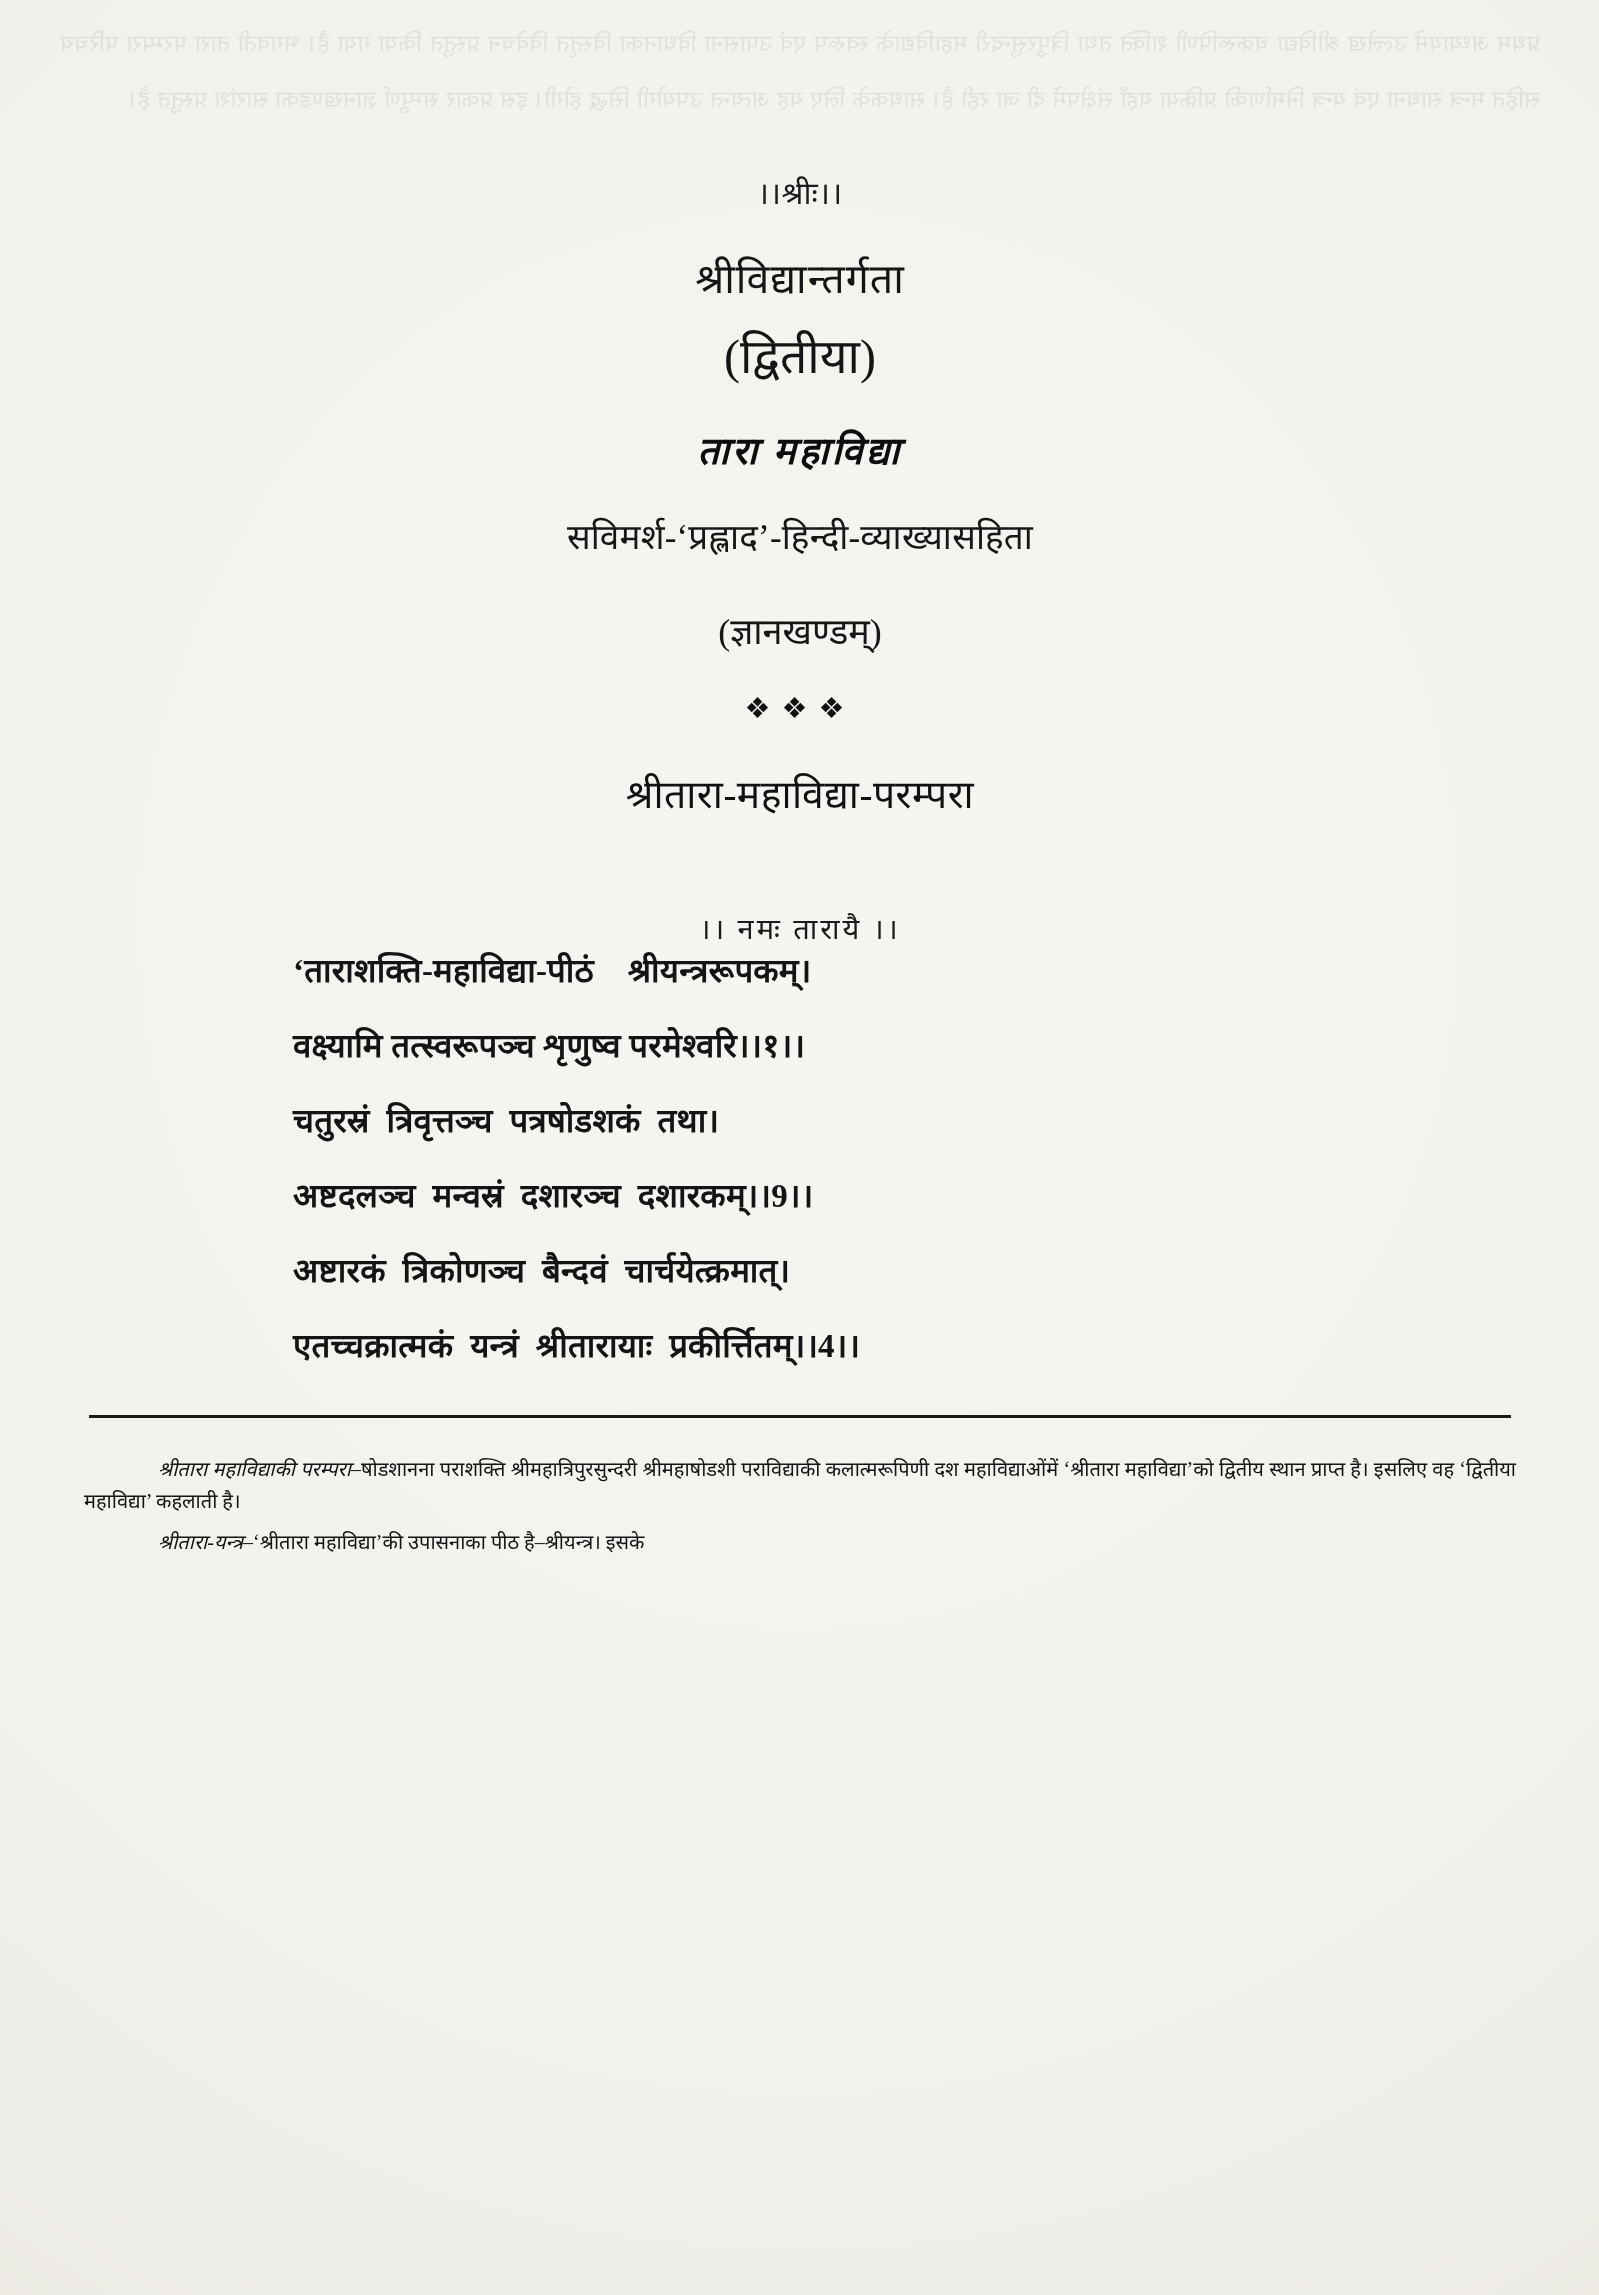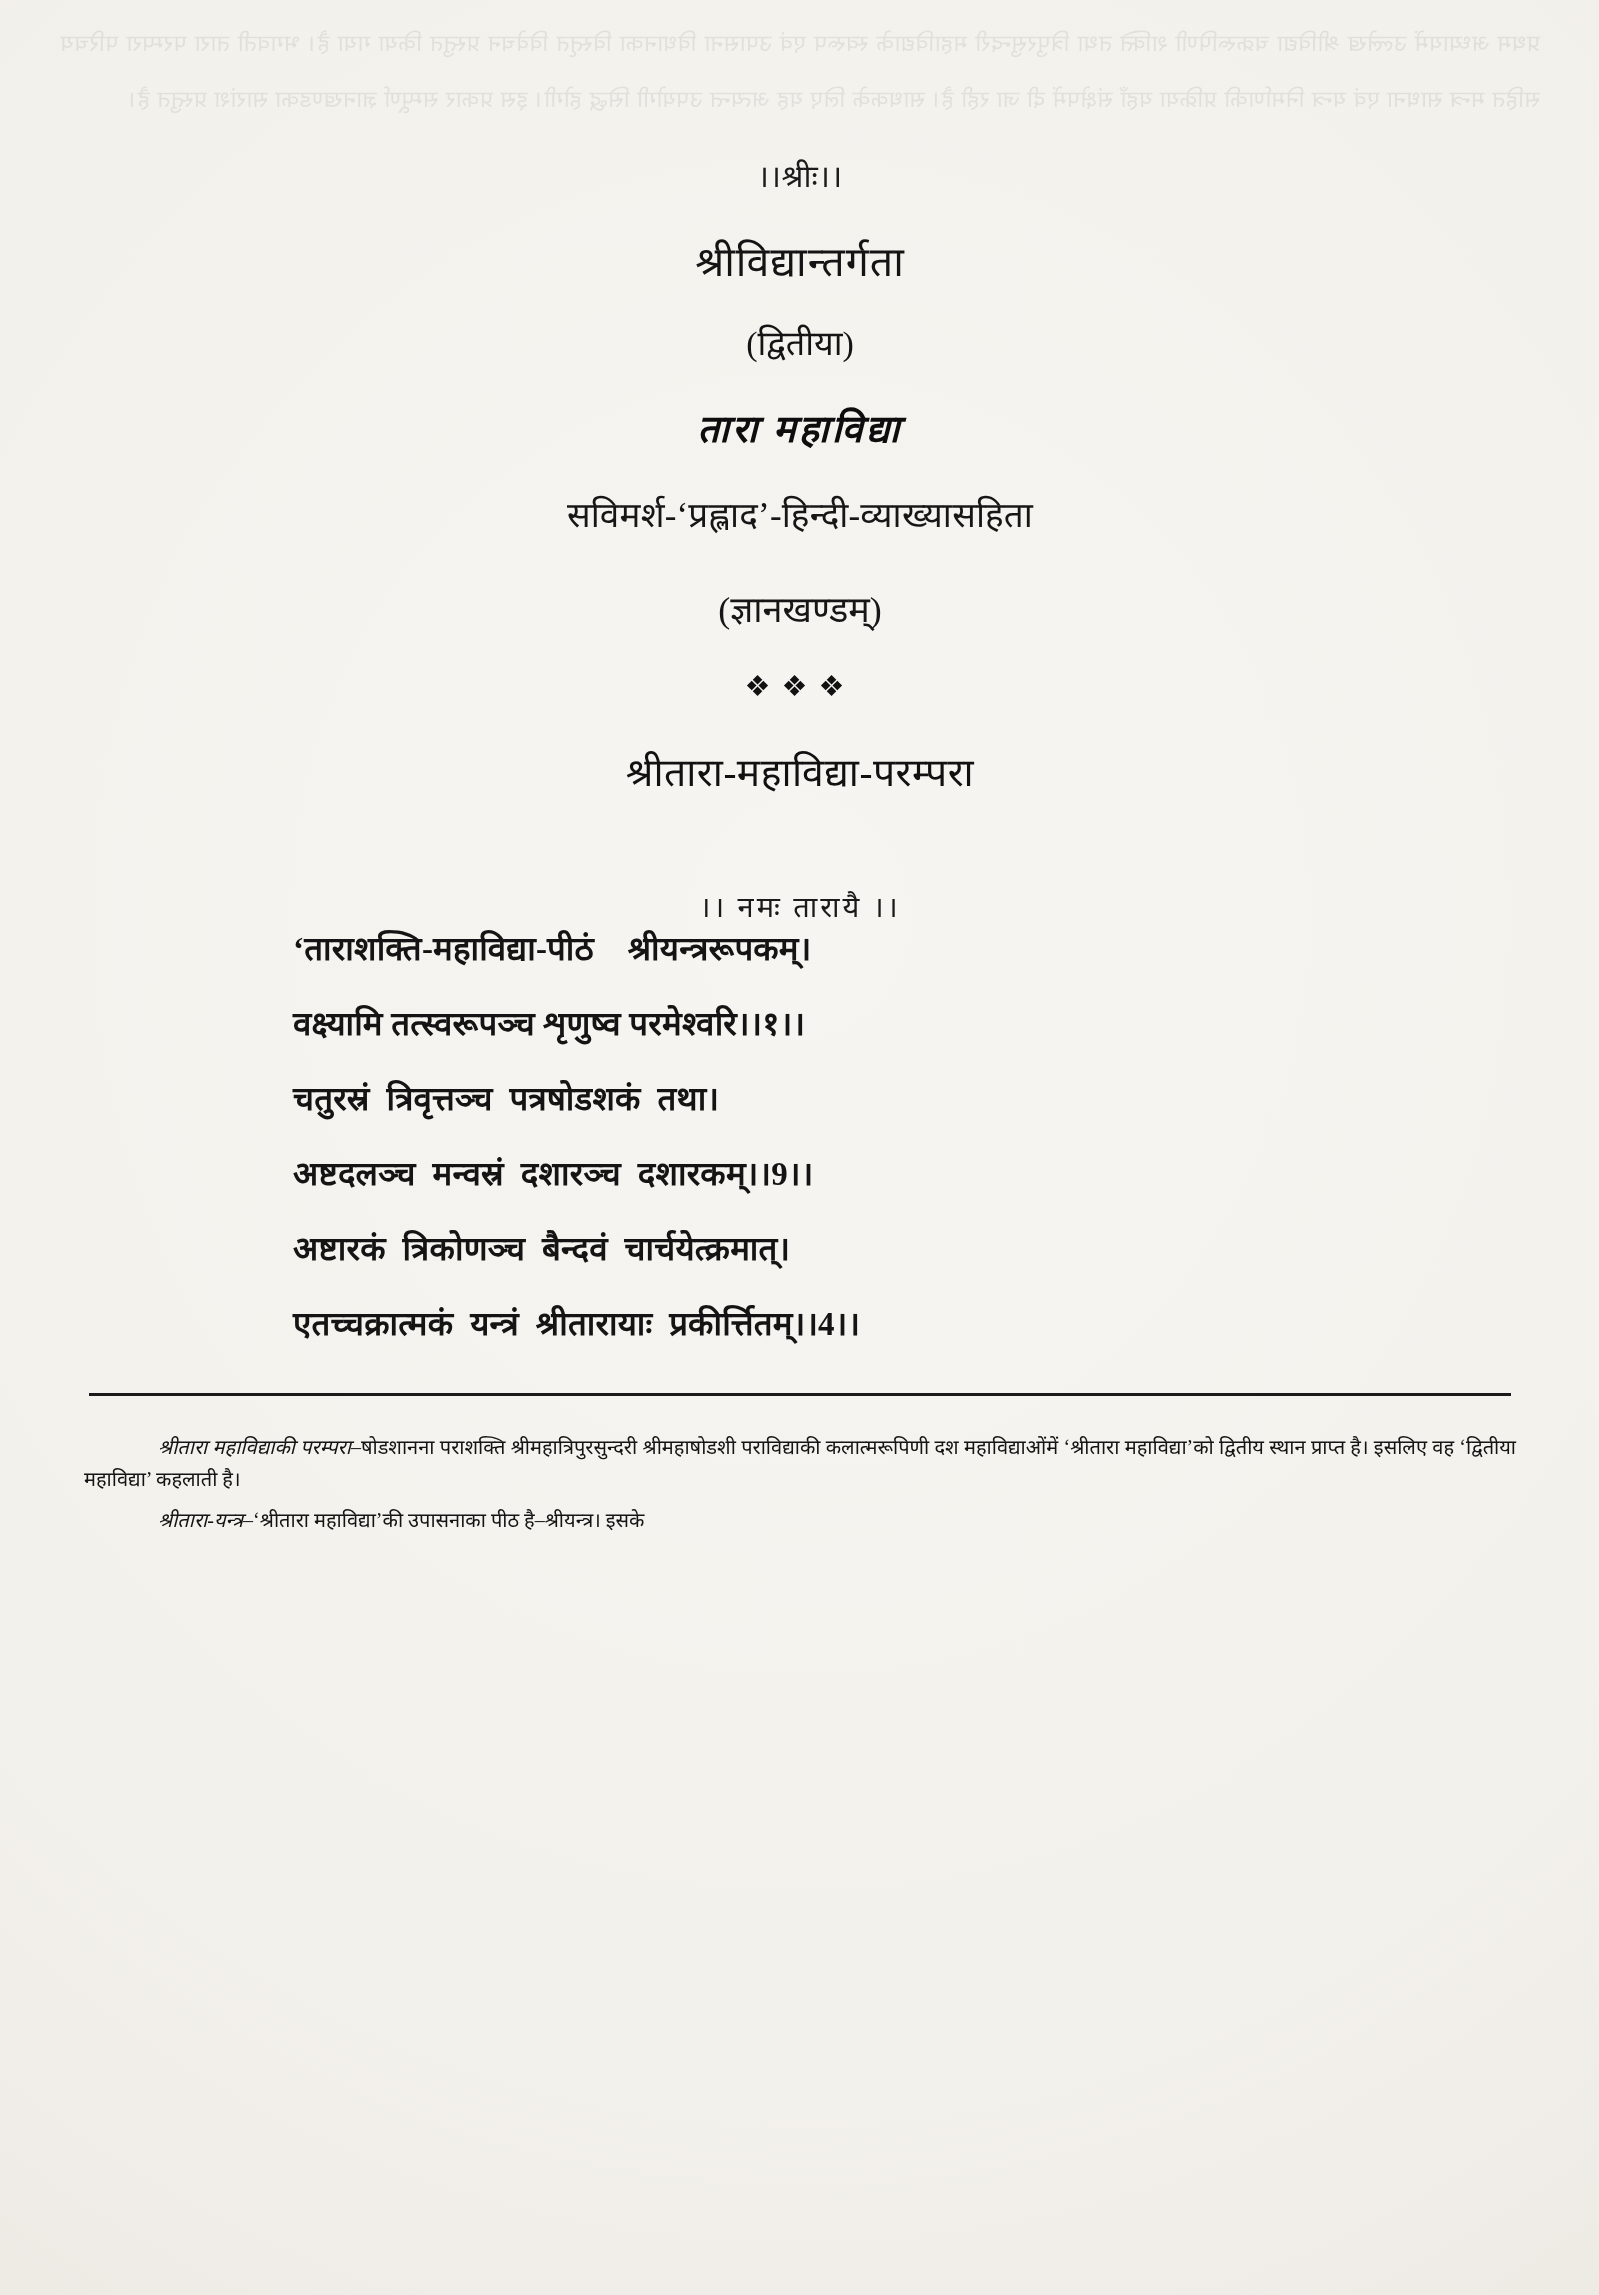--- a/index.html
+++ b/index.html
@@ -40,43 +40,43 @@
     user-select: none;
     text-align: justify;
     font-family: "Liberation Sans", sans-serif;
   }
 
   .content {
     position: absolute;
     left: 0;
     right: 0;
     top: 0;
-    padding: 0 84px;
+    padding: 17px 84px;
     box-sizing: border-box;
   }
 
   .center { text-align: center; }
 
   .invocation {
     margin-top: 154px;
     font-size: 31px;
     color: #1b1b1b;
     letter-spacing: 0.5px;
   }
 
   .title-line-1 {
     margin-top: 36px;
     font-size: 41px;
     color: #141414;
     letter-spacing: 1px;
   }
 
   .title-line-2 {
-    margin-top: 31px;
-    font-size: 34px;
+    margin-top: 17px;
+    font-size: 48px;
     color: #141414;
   }
 
   .main-title {
     margin-top: 36px;
     font-size: 38px;
     font-style: italic;
     font-weight: 700;
     color: #0d0d0d;
     letter-spacing: 3px;

